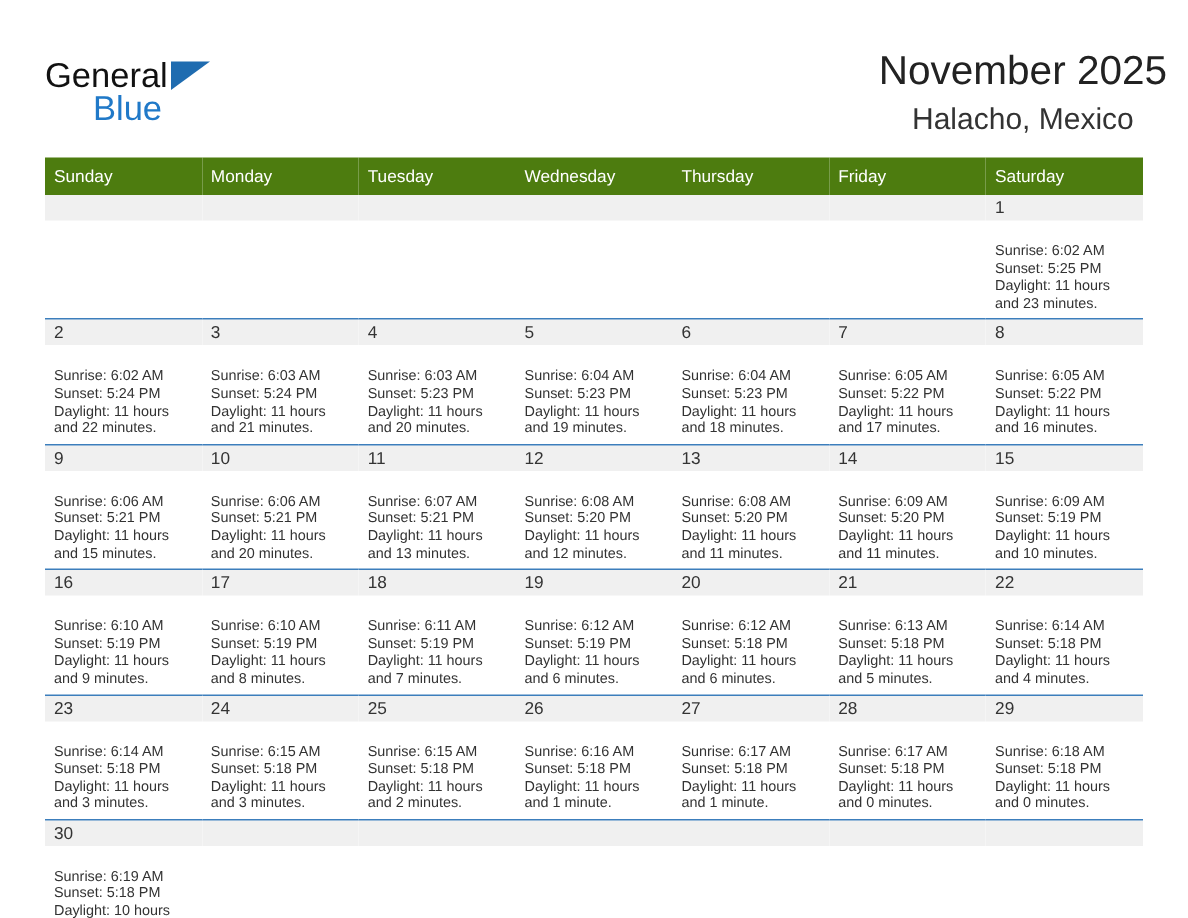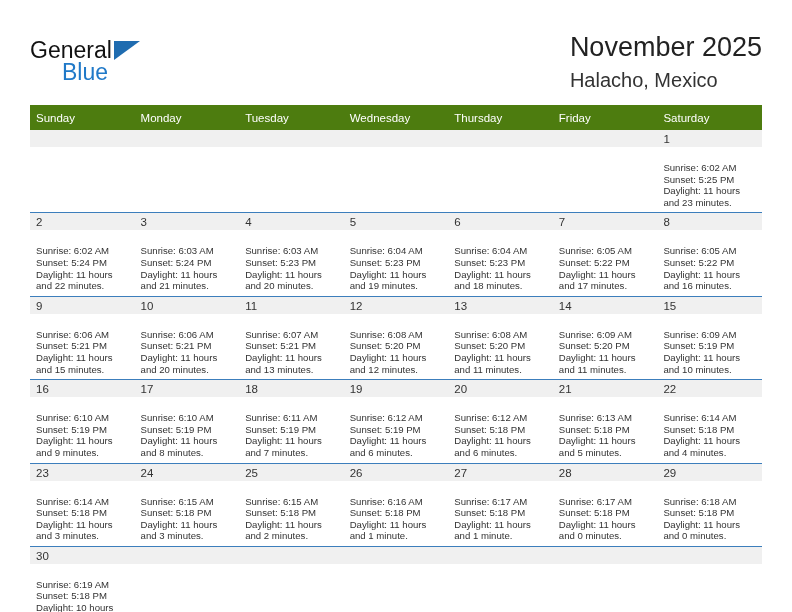--- a/index.html
+++ b/index.html
@@ -20,21 +20,21 @@
     width: 792px;
     height: 612px;
     box-sizing: border-box;
   }
 
   
   .top-bar {
     position: absolute;
     left: 30px;
     top: 30px;
-    right: 30px;
+    right: 14px;
     height: 68px;
   }
   .logo {
     position: absolute;
     left: 0;
     top: 8px;
     width: 200px;
     height: 56px;
   }
   .logo-general {
@@ -60,21 +60,21 @@
     top: 3px;
     width: 0;
     height: 0;
     border-left: 26px solid #1f6cb0;
     border-bottom: 19px solid transparent;
   }
   .title-block {
     position: absolute;
     right: 0;
     top: 0;
-    text-align: left;
+    text-align: center;
   }
   .cal-title {
     font-size: 27px;
     color: #222222;
     line-height: 34px;
     white-space: nowrap;
   }
   .cal-subtitle {
     font-size: 20px;
     color: #333333;

